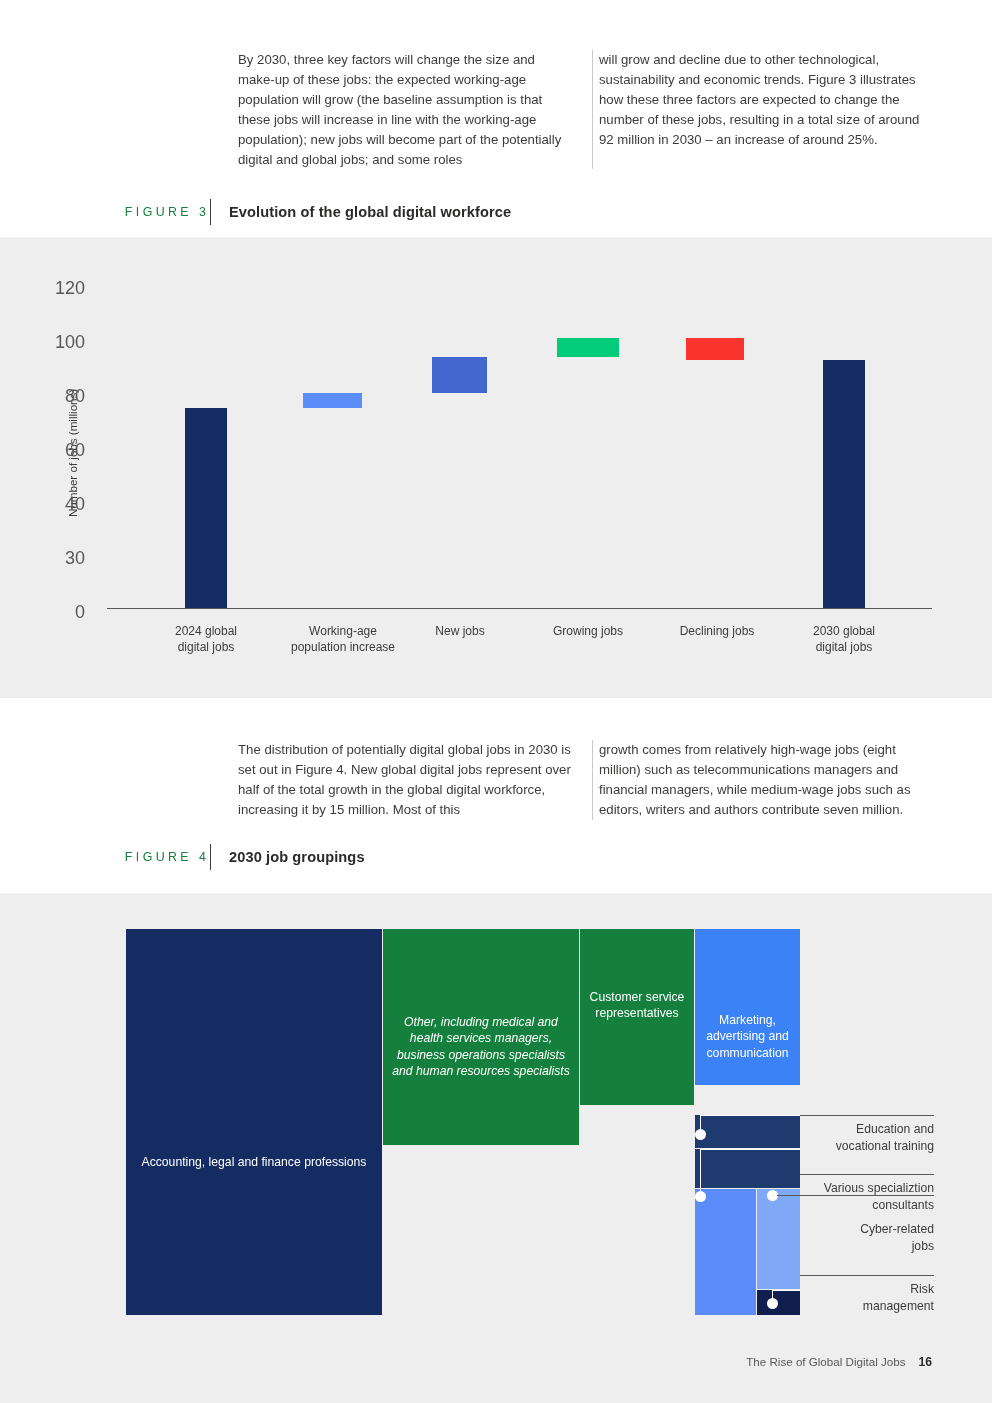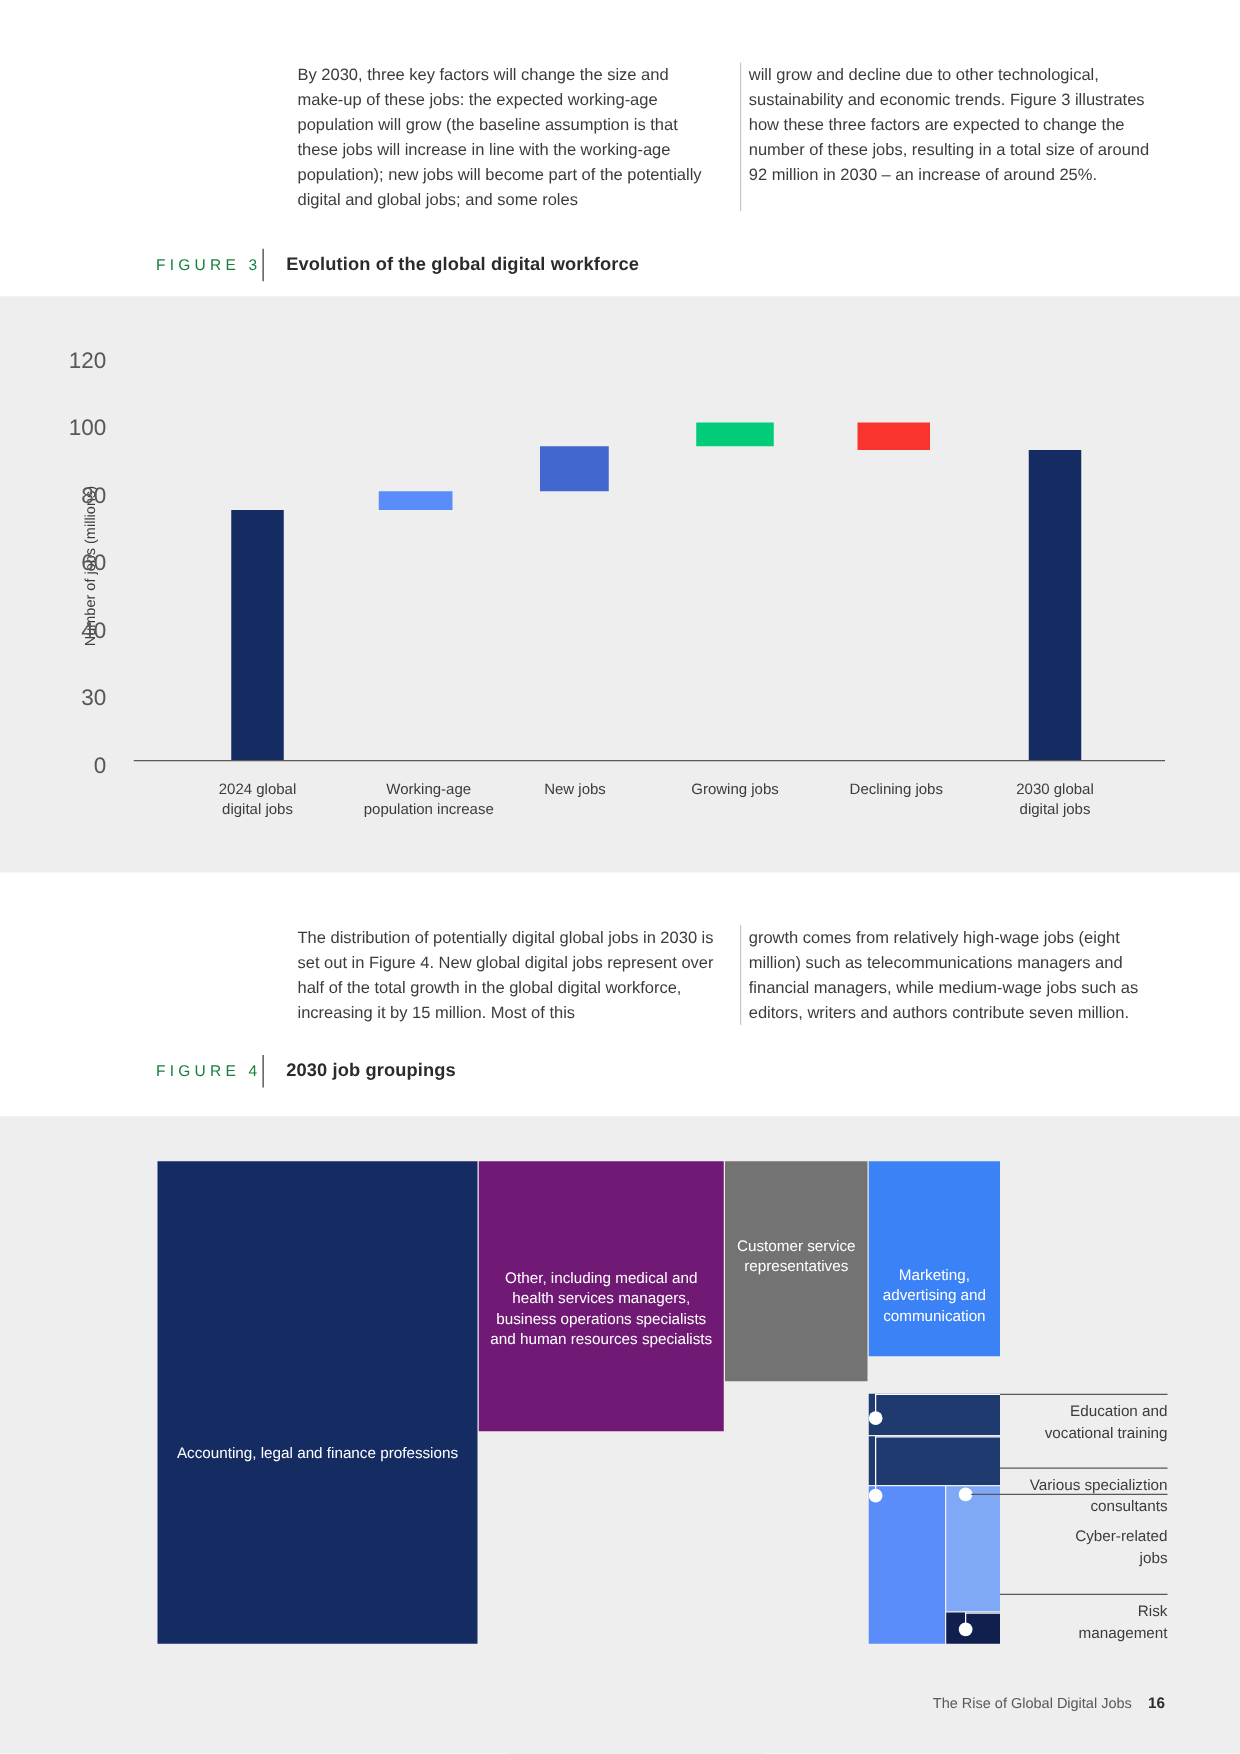--- a/index.html
+++ b/index.html
@@ -154,25 +154,25 @@
   </div>
 
   <div class="band" style="top:893px;height:510px;"></div>
 
   <div id="fig4" style="left:0;top:893px;width:992px;height:510px;">
 
     <div class="cell" style="left:126px;top:36px;width:256px;height:386px;background:#152c63;">
       <span style="top:225px;transform:none;">Accounting, legal and finance professions</span>
     </div>
 
-    <div class="cell" style="left:383px;top:36px;width:196px;height:216px;background:#701a75;">
+    <div class="cell" style="left:383px;top:36px;width:196px;height:216px;background:#15803d;font-style:italic;">
       <span style="top:85px;transform:none;">Other, including medical and health services managers, business operations specialists and human resources specialists</span>
     </div>
 
-    <div class="cell" style="left:580px;top:36px;width:114px;height:176px;background:#737373;">
+    <div class="cell" style="left:580px;top:36px;width:114px;height:176px;background:#15803d;">
       <span style="top:60px;transform:none;">Customer service representatives</span>
     </div>
 
     <div class="cell" style="left:695px;top:36px;width:105px;height:156px;background:#3b82f6;">
       <span style="top:83px;transform:none;">Marketing, advertising and communication</span>
     </div>
 
     <div class="cell small" style="left:695px;top:222px;width:105px;height:33px;background:#1f3a6f;"></div>
 
     <div class="cell small" style="left:695px;top:256px;width:105px;height:39px;background:#1f3a6f;"></div>

